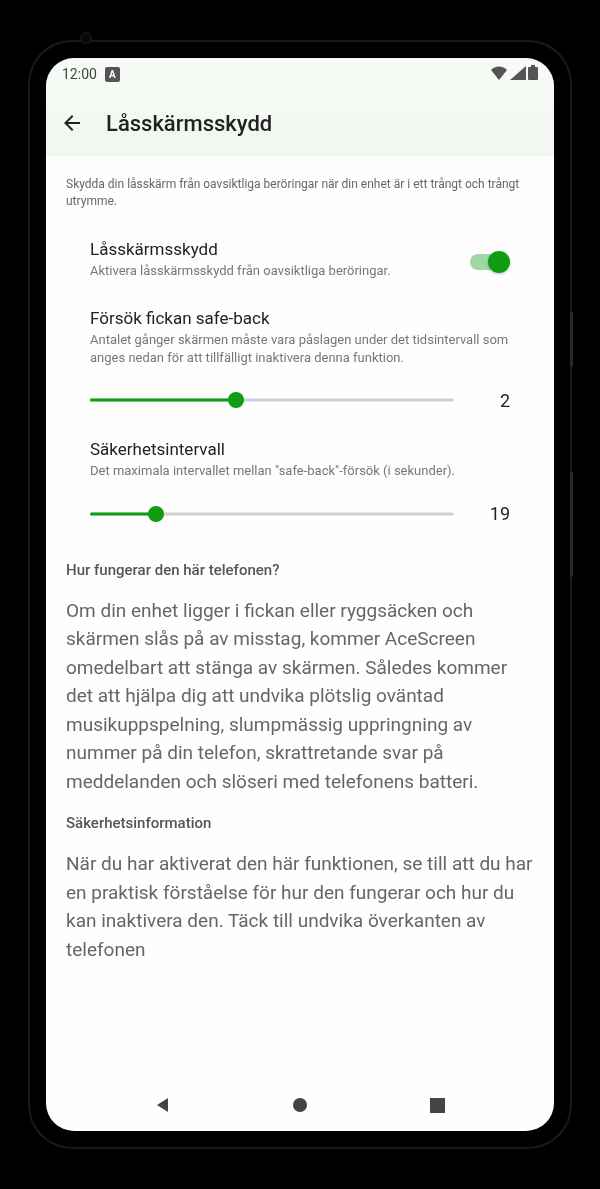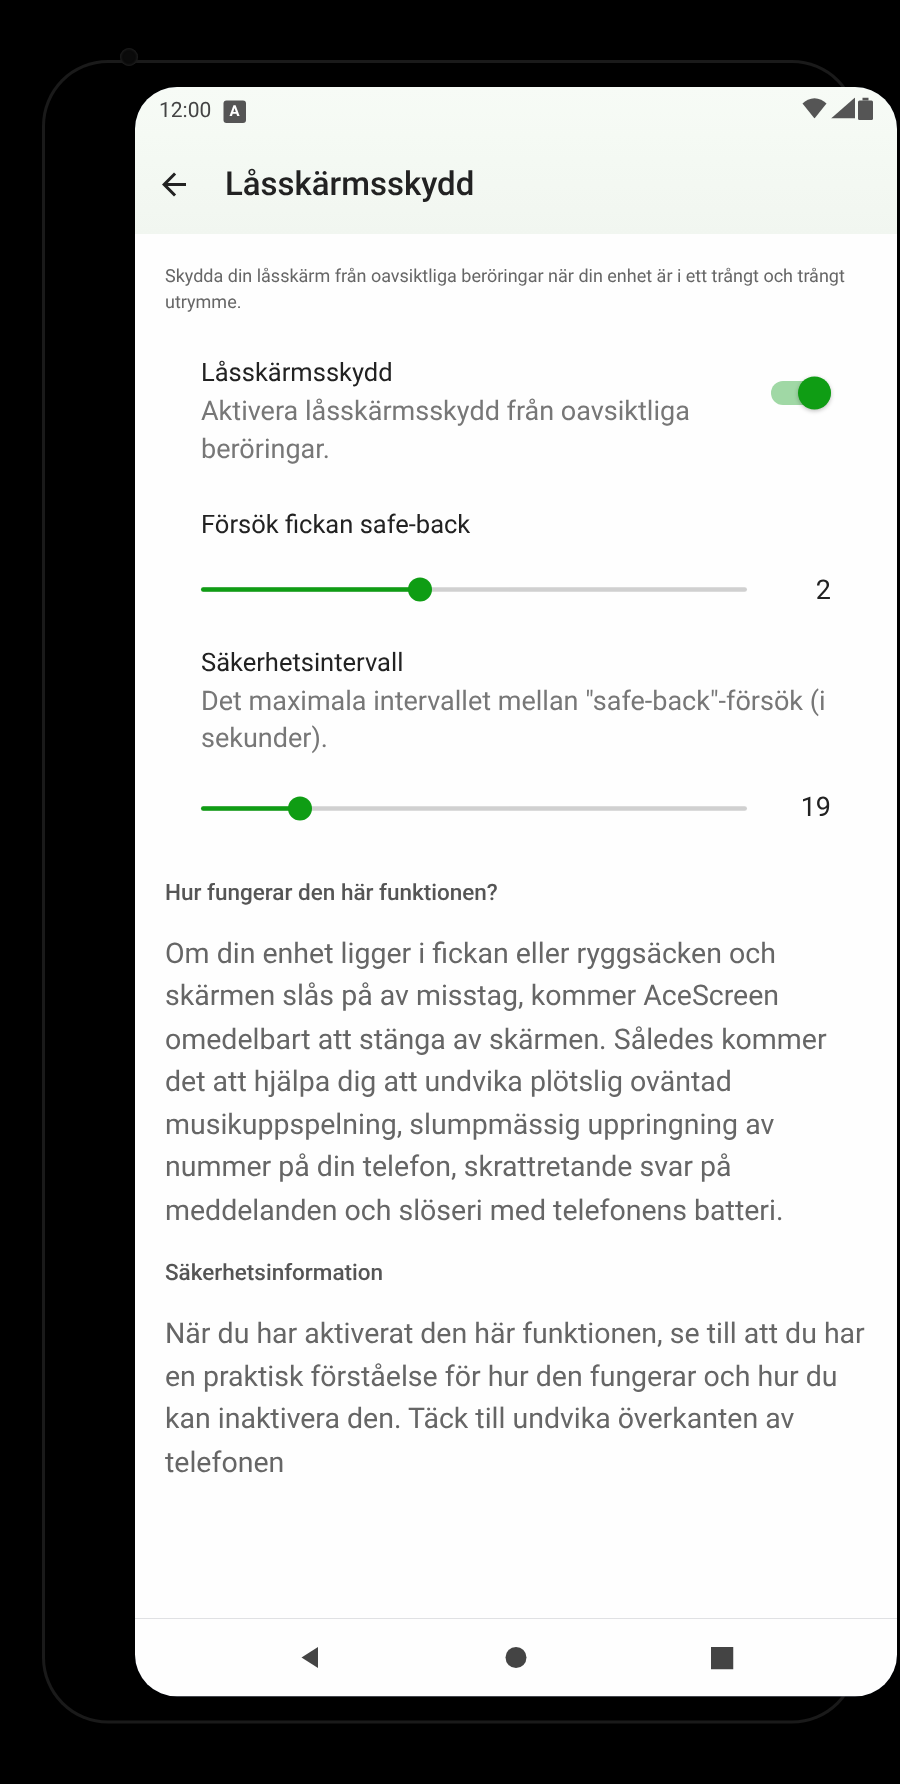--- a/index.html
+++ b/index.html
@@ -42,27 +42,26 @@
     }
 
     .phone-side-button.btn2 {
       top: 430px;
       height: 105px;
     }
 
     .screen {
       width: 100%;
       height: 100%;
-      background: #0f172a;
+      background: #4c1d95;
       border-radius: 28px;
       overflow: hidden;
       position: relative;
       display: flex;
       flex-direction: column;
-      margin-left: 44px;
     }
 
     .camera {
       position: absolute;
       top: -10px;
       left: 50px;
       width: 12px;
       height: 12px;
       background: #0a0a0a;
       border-radius: 50%;
@@ -164,21 +163,21 @@
       flex: 1;
     }
 
     .setting-title {
       font-size: 17px;
       color: #222;
       margin-bottom: 3px;
     }
 
     .setting-desc {
-      font-size: 18px;
+      font-size: 13px;
       color: #777;
       line-height: 1.4;
     }
 
     
     .switch {
       width: 40px;
       height: 22px;
       position: relative;
       margin-top: 12px;
@@ -363,20 +362,21 @@
             </div>
             <div class="switch">
               <div class="switch-track"></div>
               <div class="switch-thumb"></div>
             </div>
           </div>
         </div>
 
         <div class="setting-block">
           <div class="setting-title">Försök fickan safe-back</div>
+          <div class="setting-desc">Antalet gånger skärmen måste vara påslagen under det tidsintervall som anges nedan för att tillfälligt inaktivera denna funktion.</div>
           <div class="slider-row">
             <div class="slider">
               <div class="slider-track-bg"></div>
               <div class="slider-track-fill" style="width:40%"></div>
               <div class="slider-thumb" style="left:40%"></div>
             </div>
             <div class="slider-value">2</div>
           </div>
         </div>
 
@@ -387,21 +387,21 @@
             <div class="slider">
               <div class="slider-track-bg"></div>
               <div class="slider-track-fill" style="width:18%"></div>
               <div class="slider-thumb" style="left:18%"></div>
             </div>
             <div class="slider-value">19</div>
           </div>
         </div>
 
         <div class="info-section">
-          <div class="info-heading">Hur fungerar den här funktionen?</div>
+          <div class="info-heading">Hur fungerar den här telefonen?</div>
           <div class="info-para">Om din enhet ligger i fickan eller ryggsäcken och skärmen slås på av misstag, kommer AceScreen omedelbart att stänga av skärmen. Således kommer det att hjälpa dig att undvika plötslig oväntad musikuppspelning, slumpmässig uppringning av nummer på din telefon, skrattretande svar på meddelanden och slöseri med telefonens batteri.</div>
           <div class="info-heading">Säkerhetsinformation</div>
           <div class="info-para">När du har aktiverat den här funktionen, se till att du har en praktisk förståelse för hur den fungerar och hur du kan inaktivera den. Täck till undvika överkanten av telefonen</div>
         </div>
 
       </div>
     </div>
 
     <div class="fade-overlay"></div>
 

